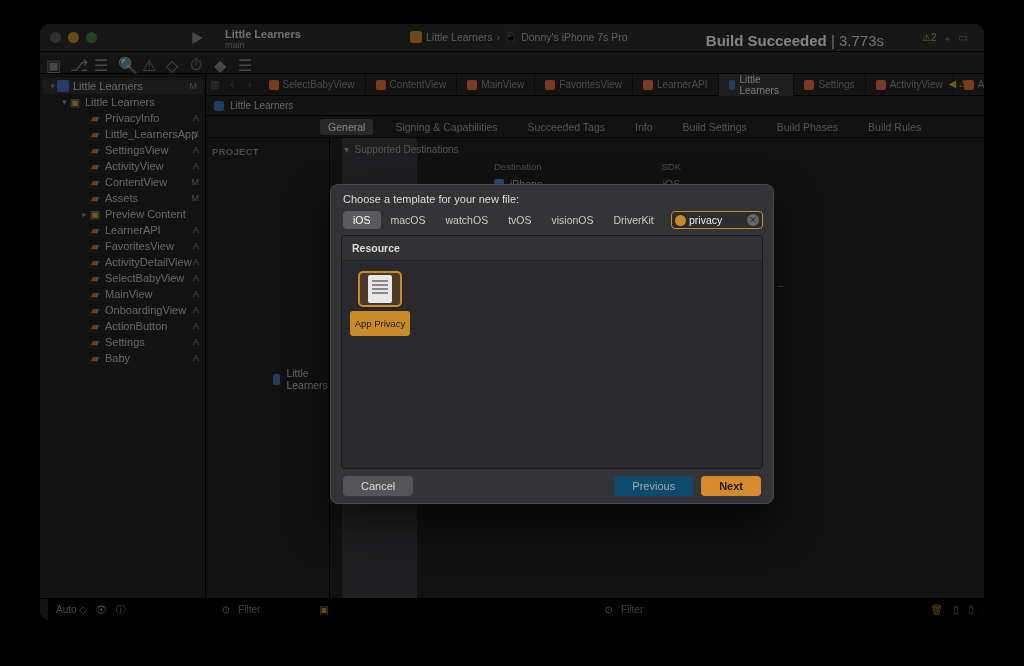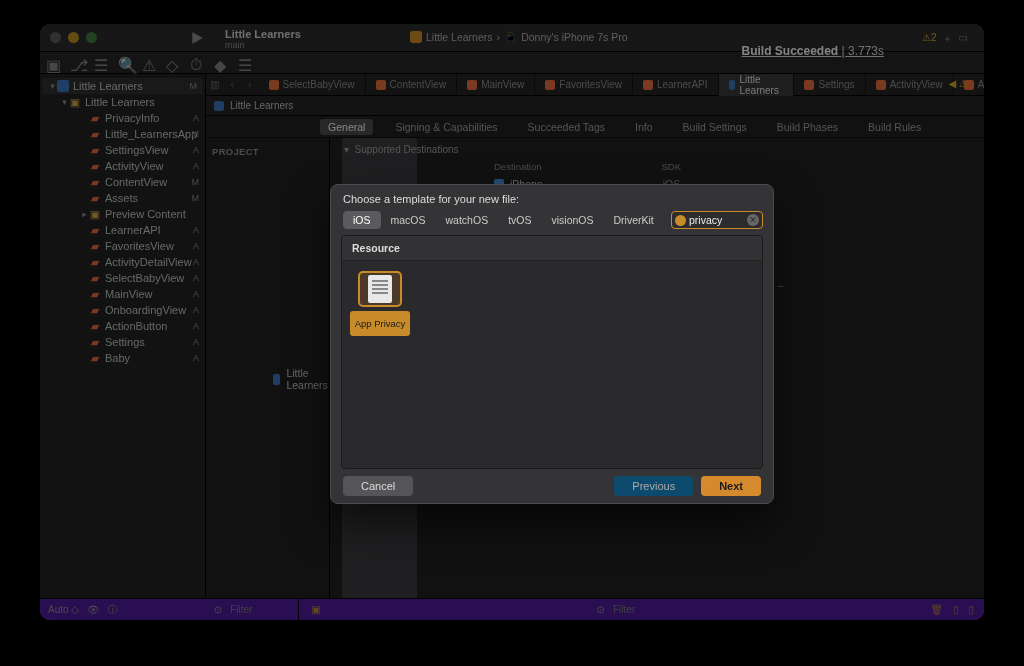--- a/index.html
+++ b/index.html
@@ -8,21 +8,21 @@
   .dim { position:absolute; inset:0; background:rgba(0,0,0,.45); pointer-events:none; z-index:5;}
   .titlebar { height:28px; background:#2a2a2c; display:flex; align-items:center; padding:0 10px; border-bottom:1px solid #000;}
   .traffic { display:flex; gap:7px; }
   .tdot { width:11px; height:11px; border-radius:50%; }
   .tdot.r{background:#5a5a5a;} .tdot.y{background:#b58c24;} .tdot.g{background:#3f7a3f;}
   .titlebar .runbtn { margin-left:auto; width:18px; height:18px; color:#777;}
   .titlebar .proj { position:absolute; left:185px; top:4px; font-size:11px; color:#ccc; font-weight:600;}
   .titlebar .branch { position:absolute; left:185px; top:16px; font-size:9px; color:#888;}
   .schemewrap { position:absolute; left:370px; top:6px; font-size:10.5px; color:#aaa; display:flex; align-items:center; gap:4px;}
   .schemewrap .icon{width:12px;height:12px;background:#c78b2a;border-radius:3px;display:inline-block;}
-  .buildstatus { position:absolute; right:100px; top:20px; font-size:12px; color:#ccc;text-decoration:underline;}
+  .buildstatus { position:absolute; right:100px; top:8px; font-size:15px; color:#ccc;}
   .buildstatus b{color:#eee;}
   .warns { position:absolute; right:16px; top:8px; font-size:10px; color:#c9a227; display:flex;gap:6px;}
   .warns .plus{color:#888;}
   .toolbarsub { height:22px; background:#252527; border-bottom:1px solid #000; display:flex; align-items:center; padding:0 6px; gap:10px;}
   .toolbarsub .ico{ width:14px;height:14px;color:#808084;}
   .content { display:flex; height:calc(100% - 50px);}
   .sidebar { width:166px; background:#222224; border-right:1px solid #000; display:flex; flex-direction:column;}
   .navtree { flex:1; overflow:auto; padding-top:4px;}
   .row { display:flex; align-items:center; font-size:11px; color:#bcbcbc; height:16px; padding-left:6px; padding-right:6px; position:relative;}
   .row .chev{width:9px;display:inline-block;color:#888;text-align:center;font-size:9px;}
@@ -58,21 +58,21 @@
   .midlist input{flex:1;background:transparent;border:none;color:#999;font-size:10px;outline:none;}
   .settings{flex:1;padding:6px 14px;font-size:10.5px;color:#aaa;}
   .settings .disc{color:#999;font-size:10px;margin-bottom:6px;}
   .settings .cols{display:flex;gap:120px;font-size:9.5px;color:#888;margin-left:150px;}
   .settings .line{display:flex;align-items:center;margin-left:150px;color:#bbb;margin-top:6px;}
   .settings .line .ti{width:10px;height:10px;background:#4a8bd6;border-radius:2px;margin-right:6px;}
   .settings .sdk{margin-left:120px;color:#999;}
   .plusrows{position:absolute;right:200px;top:256px;display:flex;flex-direction:column;gap:28px;color:#888;font-size:11px;z-index:2;}
   .plusrows div{display:flex;gap:10px;}
 
-  .debugbar{position:absolute;left:0;right:0;bottom:0;height:22px;background:#4c1d95;border-top:1px solid #000;display:flex;align-items:center;font-size:10px;color:#888;}
+  .debugbar{position:absolute;left:8px;right:0;bottom:0;height:22px;background:#000000;border-top:1px solid #000;display:flex;align-items:center;font-size:10px;color:#888;}
   .debugbar .seg{display:flex;align-items:center;gap:8px;padding:0 8px;}
   .debugbar input{background:transparent;border:none;color:#999;font-size:10px;width:60px;outline:none;}
   .debugbar .split{width:1px;height:22px;background:#000;}
   .debugbar .right{margin-left:auto;display:flex;gap:10px;padding:0 10px;color:#b3812e;}
 
   
   .modal{position:absolute;left:290px;top:160px;width:444px;height:320px;background:#343436;border:1px solid #4d4d4f;border-radius:8px;box-shadow:0 20px 40px rgba(0,0,0,.6);z-index:20;display:flex;flex-direction:column;overflow:hidden;}
   .modal .mhdr{padding:8px 12px 6px;font-size:11px;color:#ddd;}
   .modal .plat{display:flex;align-items:center;padding:0 10px 0 12px;gap:0;}
   .modal .plat .p{font-size:10.5px;color:#ccc;padding:3px 10px;border-radius:4px;cursor:default;}

